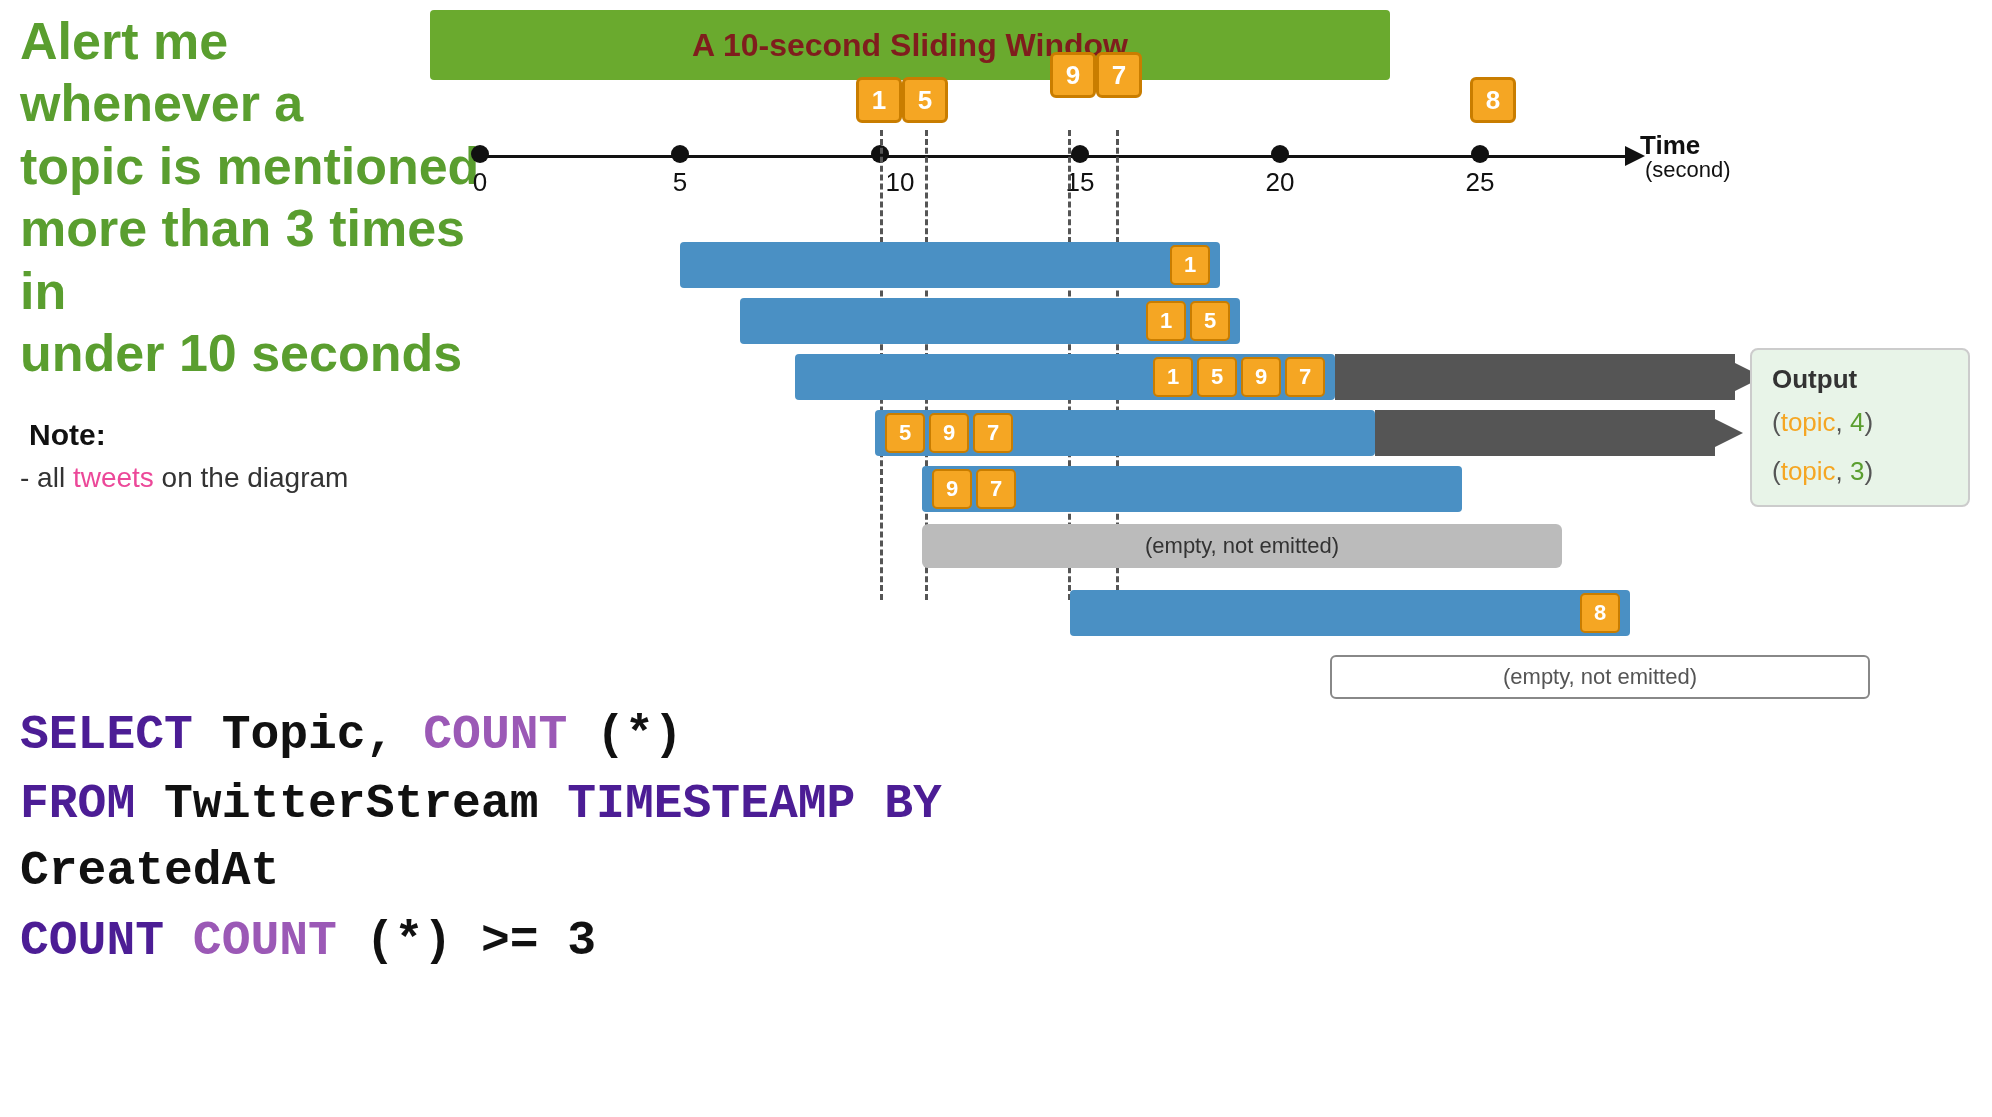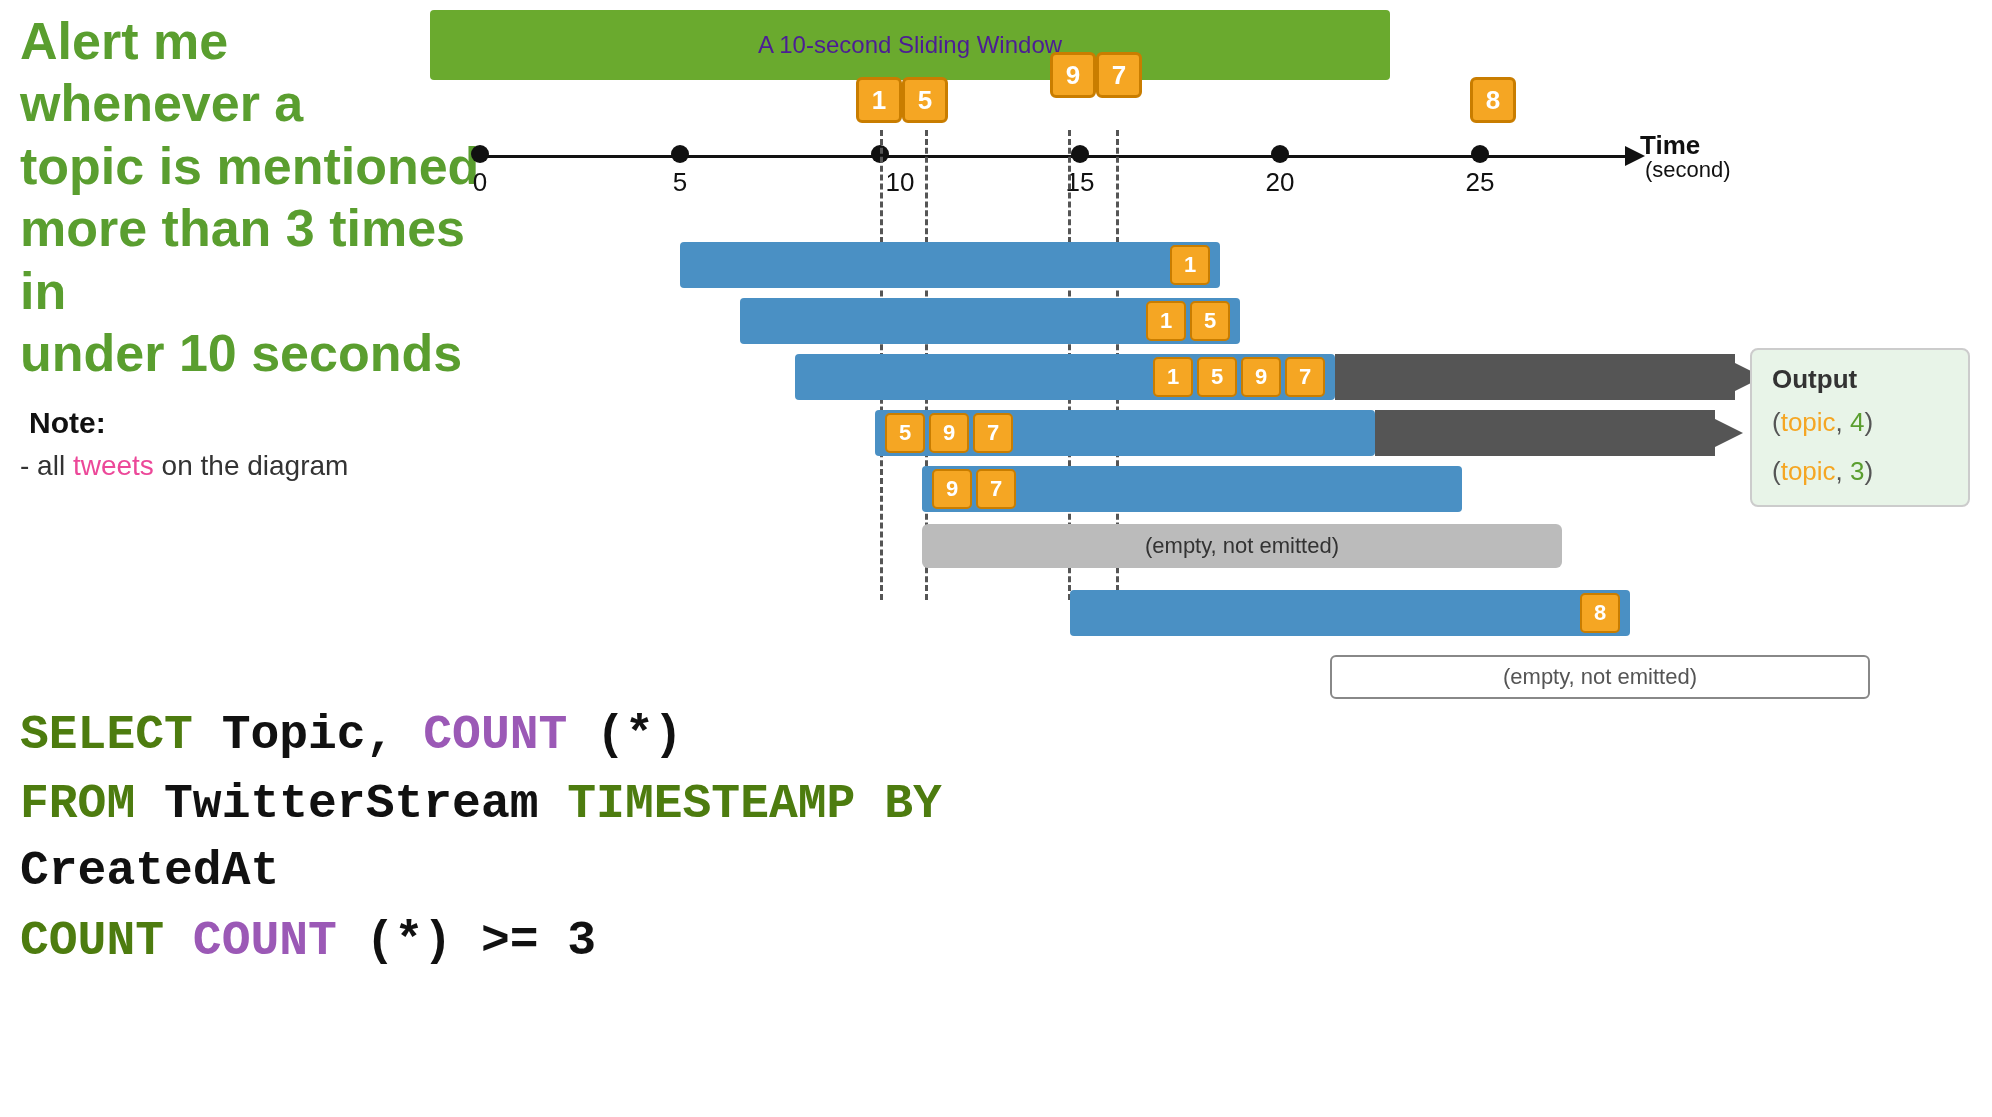--- a/index.html
+++ b/index.html
@@ -18,21 +18,21 @@
       left: 20px;
       top: 10px;
       width: 460px;
     }
 
     .alert-text {
       font-size: 52px;
       font-weight: bold;
       color: #5a9e2f;
       line-height: 1.2;
-      margin-bottom: 16px;
+      margin-bottom: 28px;
     }
 
     .note-section {
       font-size: 28px;
       color: #333;
       line-height: 1.5;
     }
 
     .note-section strong {
       font-size: 30px;
@@ -62,23 +62,23 @@
       width: 960px;
       height: 70px;
       background: #6aaa2e;
       display: flex;
       align-items: center;
       justify-content: center;
       border-radius: 4px;
     }
 
     .header-bar-text {
-      color: #4c1d95;
-      font-size: 24px;
-      font-weight: normal;
+      color: #7f1d1d;
+      font-size: 32px;
+      font-weight: bold;
     }
 
     
     .timeline-container {
       position: absolute;
       left: 50px;
       top: 135px;
       width: 1200px;
       height: 60px;
     }
@@ -203,21 +203,21 @@
 
     .sql-line {
       font-size: 48px;
       font-family: 'Courier New', monospace;
       font-weight: bold;
       line-height: 1.4;
       margin: 2px 0;
     }
 
     .sql-keyword {
-      color: #4d7c0f;
+      color: #4c1d95;
       text-align: right;
     }
 
     .sql-function {
       color: #9b59b6;
     }
 
     .sql-text {
       color: #111;
     }

